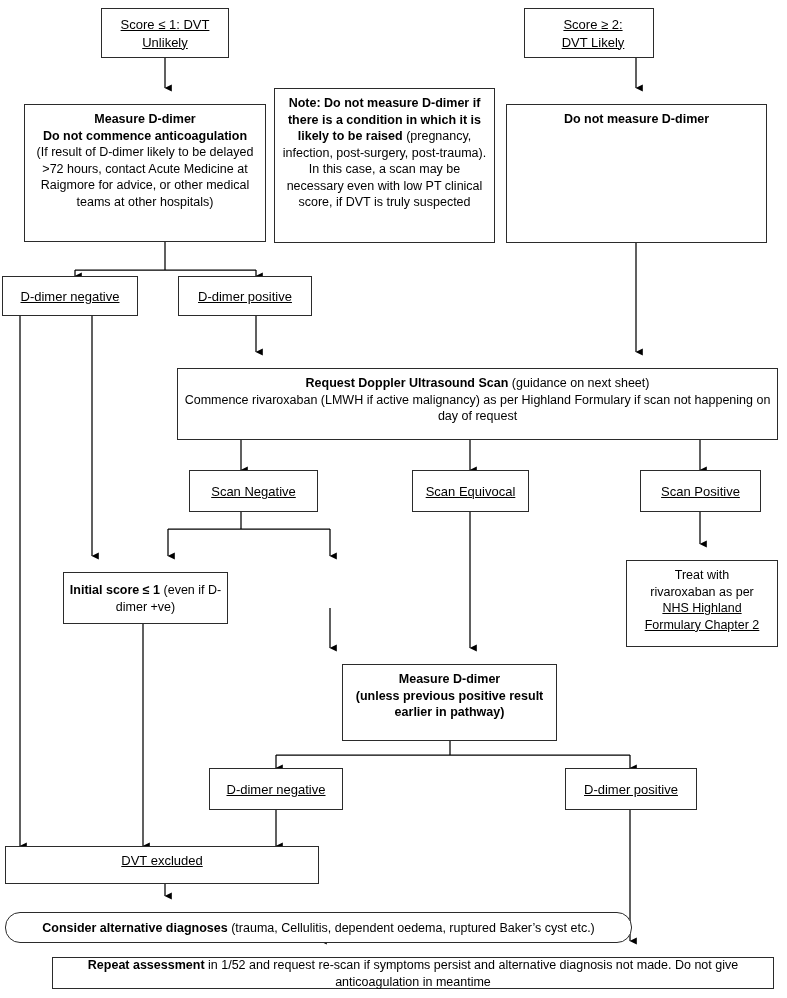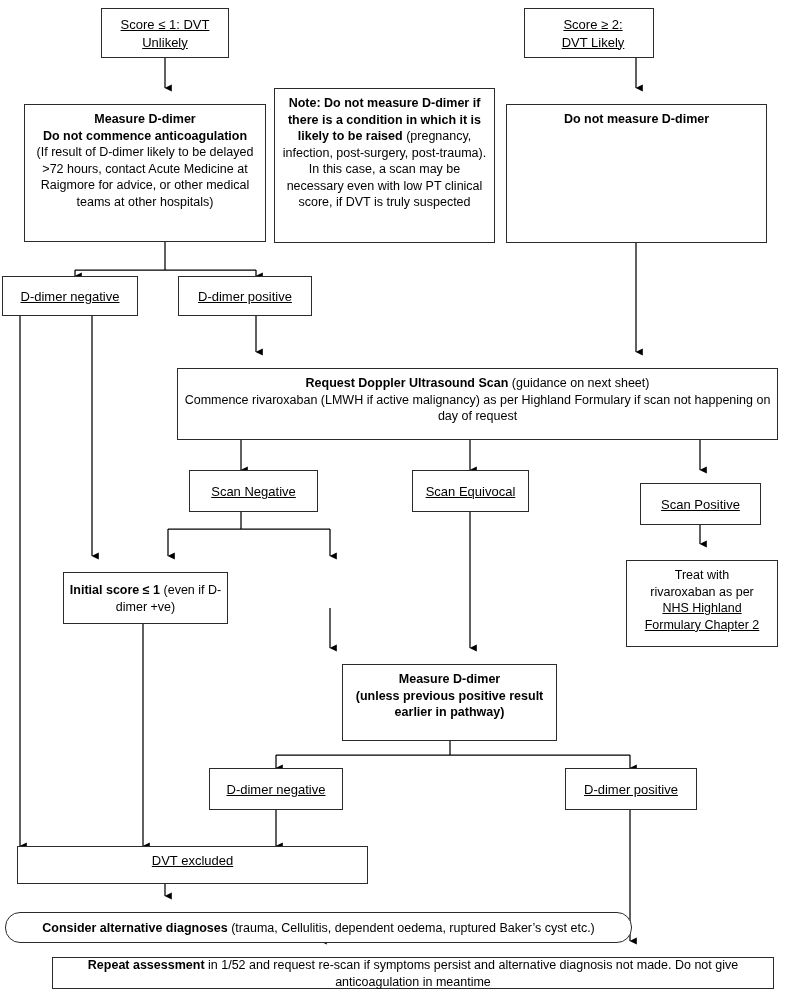--- a/index.html
+++ b/index.html
@@ -131,21 +131,21 @@
   </div>
 
   <div class="node vmid fs13" style="left:177px;top:470px;width:129px;height:42px;margin-left:12px;">
     <span class="txt pad4">Scan Negative</span>
   </div>
 
   <div class="node vmid fs13" style="left:412px;top:470px;width:117px;height:42px;">
     <span class="txt pad4">Scan Equivocal</span>
   </div>
 
-  <div class="node vmid fs13" style="left:640px;top:470px;width:121px;height:42px;margin-top:13px;">
+  <div class="node vmid fs13" style="left:640px;top:470px;width:121px;height:42px;">
     <span class="txt pad4">Scan Positive</span>
   </div>
 
   <div class="node vmid fs125" style="left:63px;top:556px;width:165px;height:52px;">
     <span class="txt pad4">
       <span class="b">Initial score ≤ 1</span><span> (even if D-dimer +ve)</span>
     </span>
   </div>
 
 
@@ -166,21 +166,21 @@
   </div>
 
   <div class="node vmid fs13" style="left:209px;top:768px;width:134px;height:42px;">
     <span class="txt pad4">D-dimer negative</span>
   </div>
 
   <div class="node vmid fs13" style="left:565px;top:768px;width:132px;height:42px;">
     <span class="txt pad4">D-dimer positive</span>
   </div>
 
-  <div class="node vtop fs13" style="left:5px;top:846px;width:351px;height:38px;margin-left:12px;">
+  <div class="node vtop fs13" style="left:5px;top:846px;width:314px;height:38px;">
     <span class="txt pad4">DVT excluded</span>
   </div>
 
   <div class="node vmid fs125" style="left:5px;top:896px;width:627px;height:31px;border-radius:15px;">
     <span class="txt pad4">
       <span class="b">Consider alternative diagnoses</span><span> (trauma, Cellulitis, dependent oedema, ruptured Baker’s cyst etc.)</span>
     </span>
   </div>
 
   <div class="node vmid fs125" style="left:52px;top:941px;width:722px;height:32px;">

